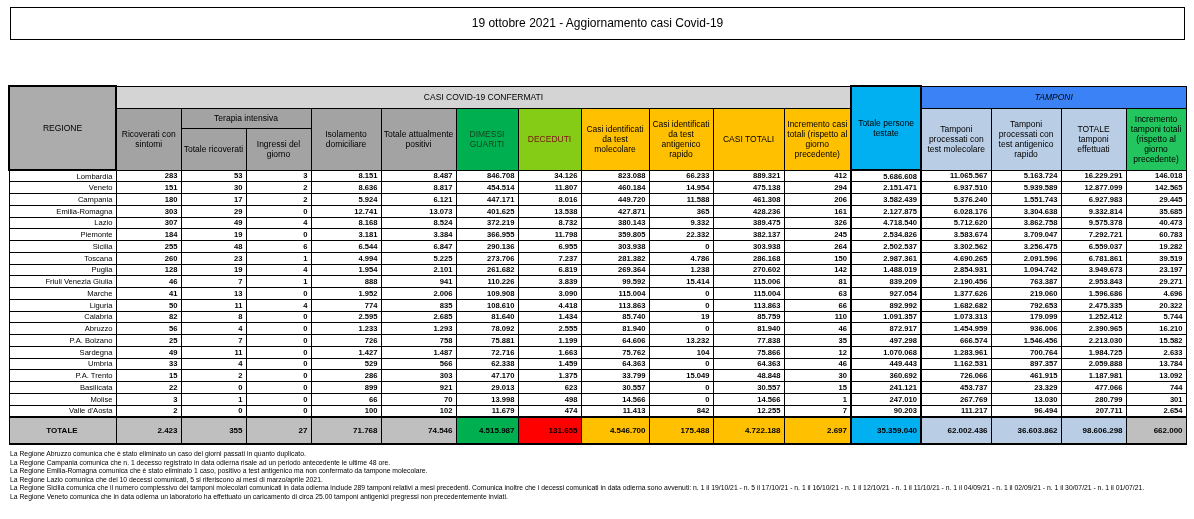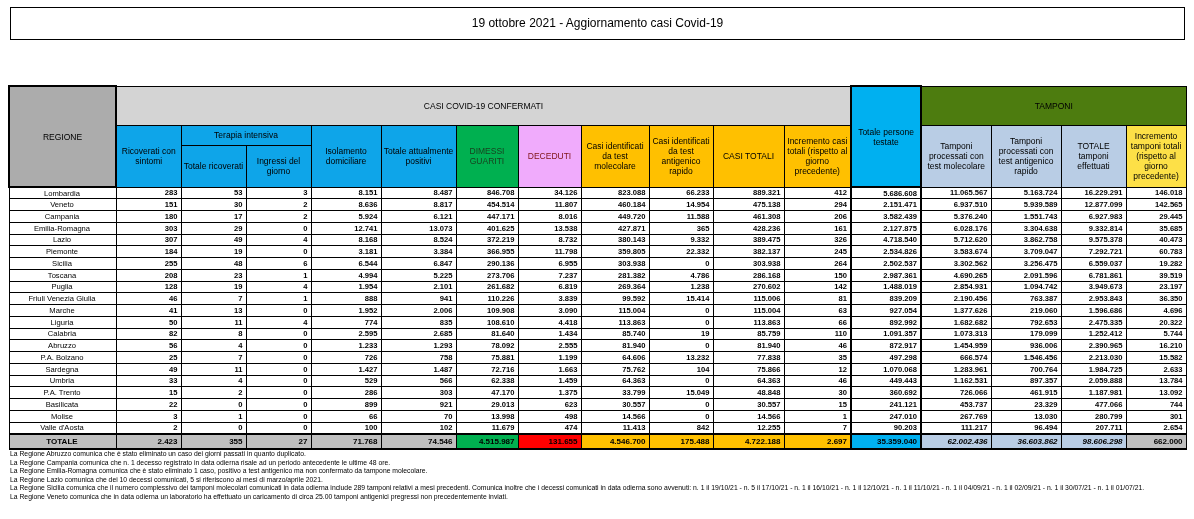--- a/index.html
+++ b/index.html
@@ -36,55 +36,55 @@
   }
   table.covid th {
     white-space: normal;
     font-size: 8.5px;
     line-height: 10px;
     font-weight: normal;
     text-align: center;
     vertical-align: middle;
     padding: 1px 2px;
   }
-  tr.h1 th { height: 39px; }
+  tr.h1 th { height: 22px; }
   tr.h2 th { height: 20px; }
   tr.h3 th { height: 42px; }
   .c-regione   { background: #ACACAC; font-weight: bold; font-size: 9px; border-width: 2px !important; }
   .c-banner    { background: #D4D4D4; font-weight: bold; font-size: 9.5px; }
-  .c-white     { background: #0ea5e9; }
+  .c-white     { background: #a3a3a3; }
   .c-green     { background: #00B050; color: #17421F; font-weight: bold; }
-  .c-red       { background: #f0abfc; color: #7F1416; font-weight: bold; margin-top: 36px; }
+  .c-red       { background: #84cc16; color: #7F1416; font-weight: bold; margin-top: 36px; }
   .c-orange    { background: #FFC000; }
   .c-orange-b  { background: #FFC000; font-weight: bold; }
   .c-blue      { background: #00B0F0; border-width: 2px !important; }
-  .c-lav-banner{ background: #4d7c0f; font-weight: bold; font-size: 9.5px; }
+  .c-lav-banner{ background: #3b82f6; font-weight: bold; font-size: 9.5px; font-style: italic; }
   .c-lav       { background: #B9CDE5; }
-  .c-gray2     { background: #fde047; }
+  .c-gray2     { background: #22c55e; }
   table.covid td {
     height: 11.75px;
     font-size: 7.6px;
     padding: 0 3px 0 2px;
   }
-  td.region-cell { text-align: center; padding-left: 2px; }
+  td.region-cell { text-align: right; padding-left: 2px; }
   td.num-cell { text-align: right; font-weight: bold; }
   tr.total-row td {
-    height: 15px;
+    height: 27px;
     border-top: 2px solid #000;
     border-bottom: 2px solid #000;
     font-weight: bold;
     font-size: 8px;
     background: #BFBFBF;
   }
   tr.total-row td.region-cell { text-align: center; font-weight: bold; }
   .t-green  { background: #00B050 !important; }
   .t-red    { background: #FF0000 !important; }
   .t-orange { background: #FFC000 !important; }
   .t-blue   { background: #00B0F0 !important; }
-  .t-lav    { background: #B9CDE5 !important; font-style: italic; }
+  .t-lav    { background: #B9CDE5 !important; }
   .bl2 { border-left-width: 2px !important; }
   .br2 { border-right-width: 2px !important; }
   .notes {
     position: absolute;
     left: 10px; top: 450px; right: 4px;
   }
   .notes .notes-label { font-size: 8px; font-weight: bold; margin-bottom: 12px; }
   .notes .note-line { font-size: 6.8px; line-height: 8.6px; white-space: nowrap; }
 </style>
 </head>
@@ -273,21 +273,21 @@
           <td class="num-cell">303.938</td>
           <td class="num-cell">264</td>
           <td class="num-cell bl2 br2">2.502.537</td>
           <td class="num-cell">3.302.562</td>
           <td class="num-cell">3.256.475</td>
           <td class="num-cell">6.559.037</td>
           <td class="num-cell">19.282</td>
         </tr>
         <tr>
           <td class="region-cell">Toscana</td>
-          <td class="num-cell">208</td>
+          <td class="num-cell">260</td>
           <td class="num-cell">23</td>
           <td class="num-cell">1</td>
           <td class="num-cell">4.994</td>
           <td class="num-cell">5.225</td>
           <td class="num-cell">273.706</td>
           <td class="num-cell">7.237</td>
           <td class="num-cell">281.382</td>
           <td class="num-cell">4.786</td>
           <td class="num-cell">286.168</td>
           <td class="num-cell">150</td>
@@ -326,21 +326,21 @@
           <td class="num-cell">110.226</td>
           <td class="num-cell">3.839</td>
           <td class="num-cell">99.592</td>
           <td class="num-cell">15.414</td>
           <td class="num-cell">115.006</td>
           <td class="num-cell">81</td>
           <td class="num-cell bl2 br2">839.209</td>
           <td class="num-cell">2.190.456</td>
           <td class="num-cell">763.387</td>
           <td class="num-cell">2.953.843</td>
-          <td class="num-cell">36.350</td>
+          <td class="num-cell">29.271</td>
         </tr>
         <tr>
           <td class="region-cell">Marche</td>
           <td class="num-cell">41</td>
           <td class="num-cell">13</td>
           <td class="num-cell">0</td>
           <td class="num-cell">1.952</td>
           <td class="num-cell">2.006</td>
           <td class="num-cell">109.908</td>
           <td class="num-cell">3.090</td>

